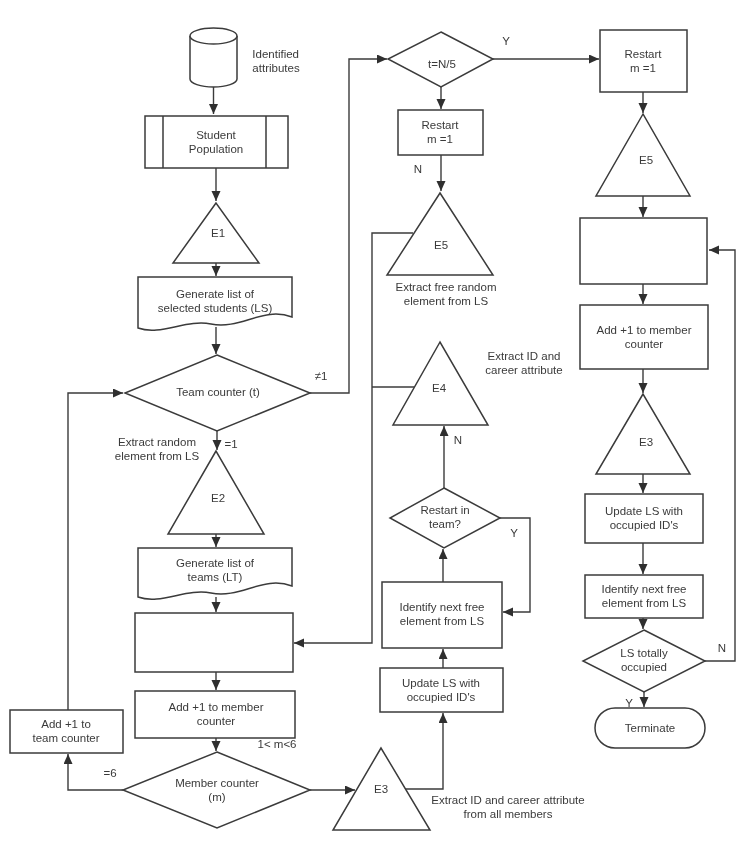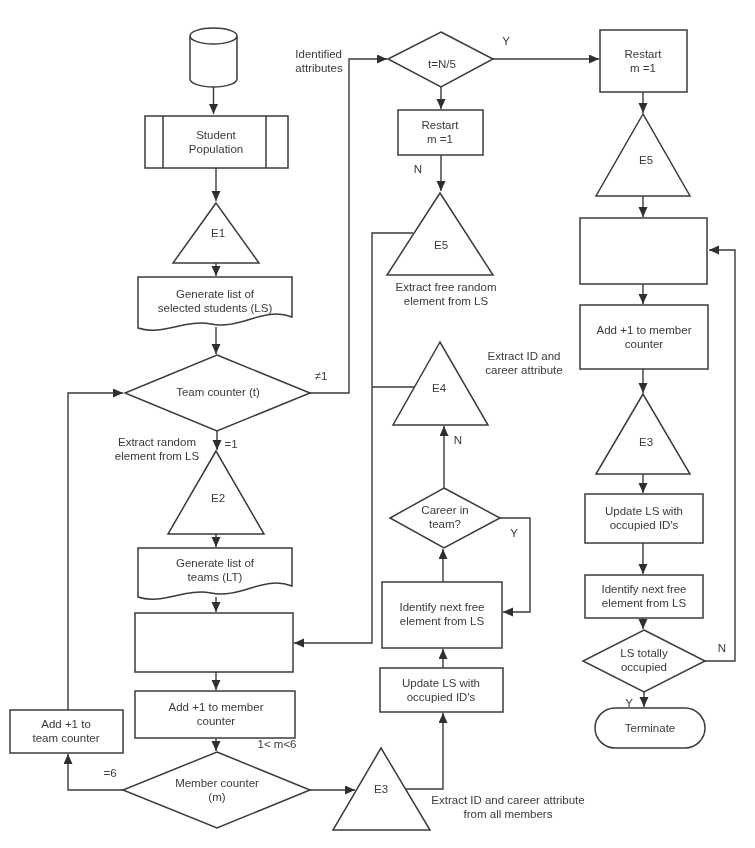--- a/index.html
+++ b/index.html
@@ -14,21 +14,21 @@
   .lbl{
     position:absolute;
     transform:translate(-50%,-50%);
     font-size:11.5px;
     line-height:1.22;
     color:#3a3a3a;
     text-align:center;
     white-space:pre-line;
     pointer-events:none;
   }
-  .lbl.left{text-align:left;margin-left:43px;}
+  .lbl.left{text-align:left;}
 </style>
 </head>
 <body>
 
 <div id="stage">
 
   <svg width="755" height="848" viewBox="0 0 755 848">
     <defs>
       <marker id="arr" markerWidth="11" markerHeight="10" refX="10" refY="4.5" orient="auto" markerUnits="userSpaceOnUse">
         <path d="M0,0 L10,4.5 L0,9 Z" fill="#2f2f2f"></path>
@@ -136,21 +136,21 @@
   <div class="lbl" style="left:440px;top:132px">Restart
 m =1</div>
   <div class="lbl" style="left:418px;top:169px">N</div>
   <div class="lbl" style="left:441px;top:245px">E5</div>
   <div class="lbl" style="left:446px;top:294px">Extract free random
 element from LS</div>
   <div class="lbl" style="left:439px;top:388px">E4</div>
   <div class="lbl" style="left:524px;top:363px">Extract ID and
 career attribute</div>
   <div class="lbl" style="left:458px;top:440px">N</div>
-  <div class="lbl" style="left:445px;top:517px">Career in
+  <div class="lbl" style="left:445px;top:517px">Restart in
 team?</div>
   <div class="lbl" style="left:514px;top:533px">Y</div>
   <div class="lbl" style="left:442px;top:614px">Identify next free
 element from LS</div>
   <div class="lbl" style="left:441px;top:690px">Update LS with
 occupied ID's</div>
   <div class="lbl" style="left:381px;top:789px">E3</div>
   <div class="lbl" style="left:508px;top:807px">Extract ID and career attribute
 from all members</div>
   <div class="lbl" style="left:643px;top:61px">Restart

